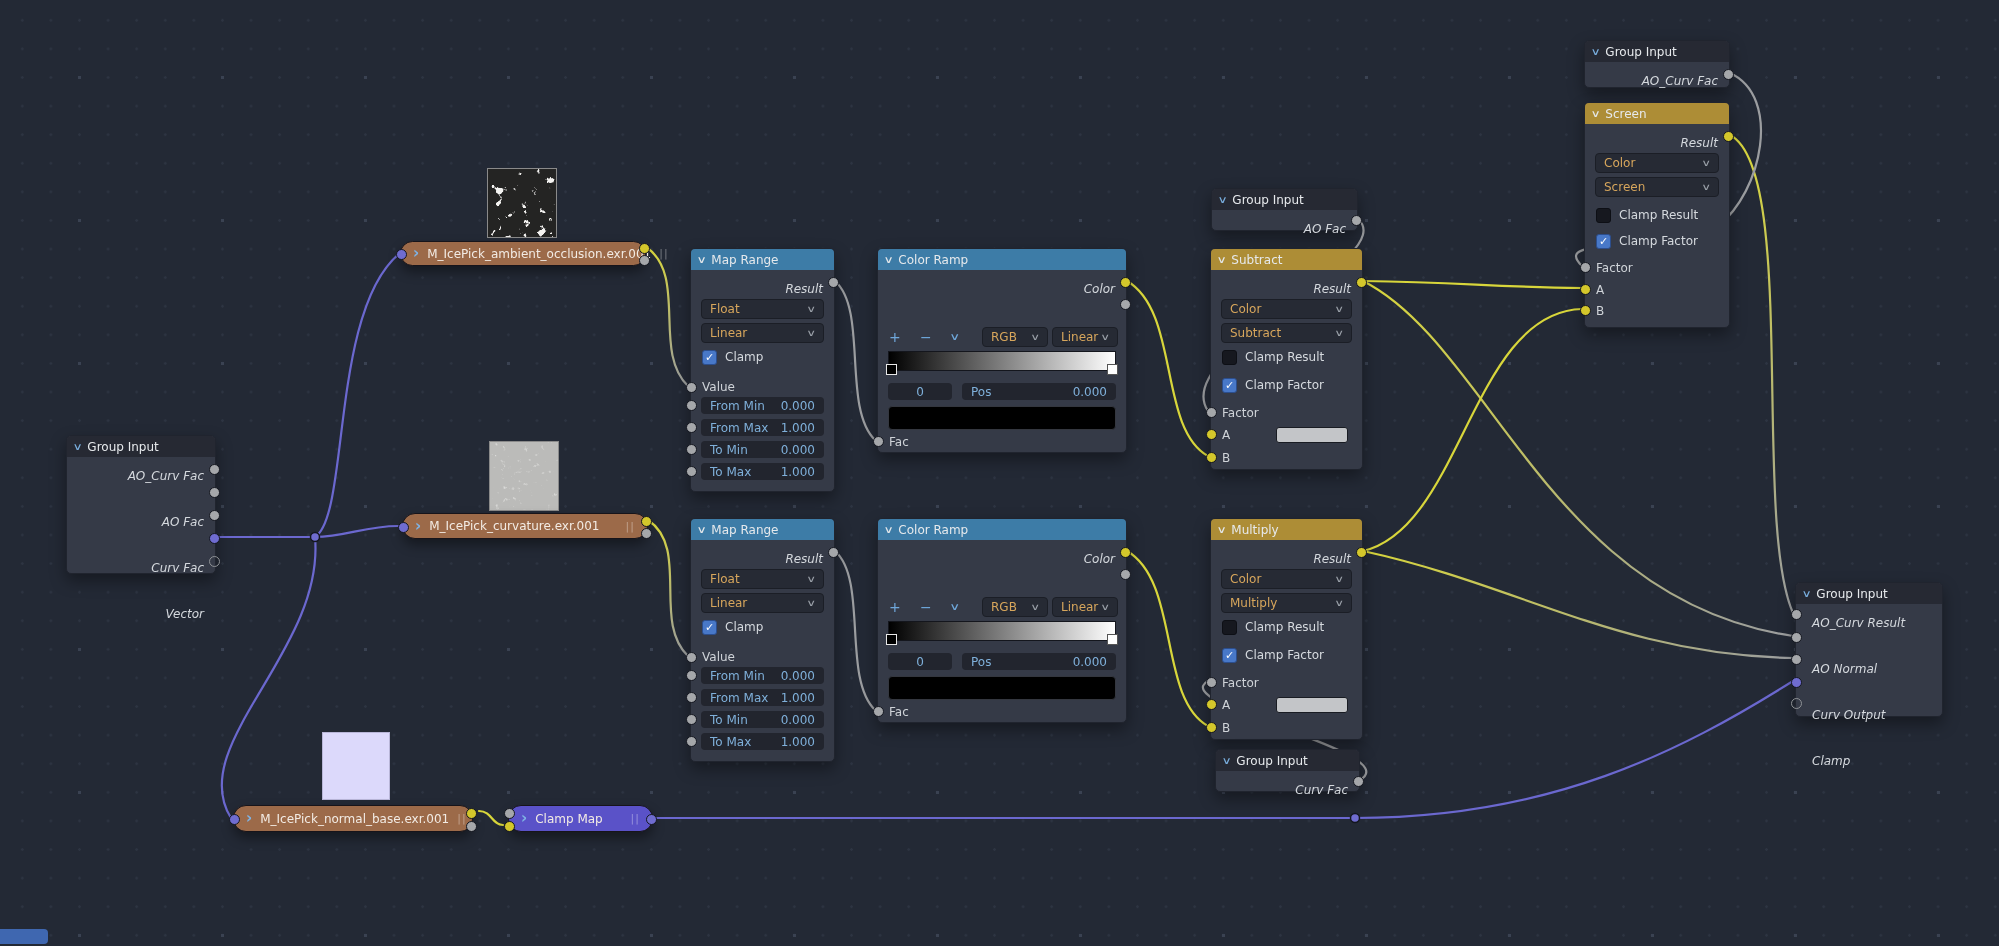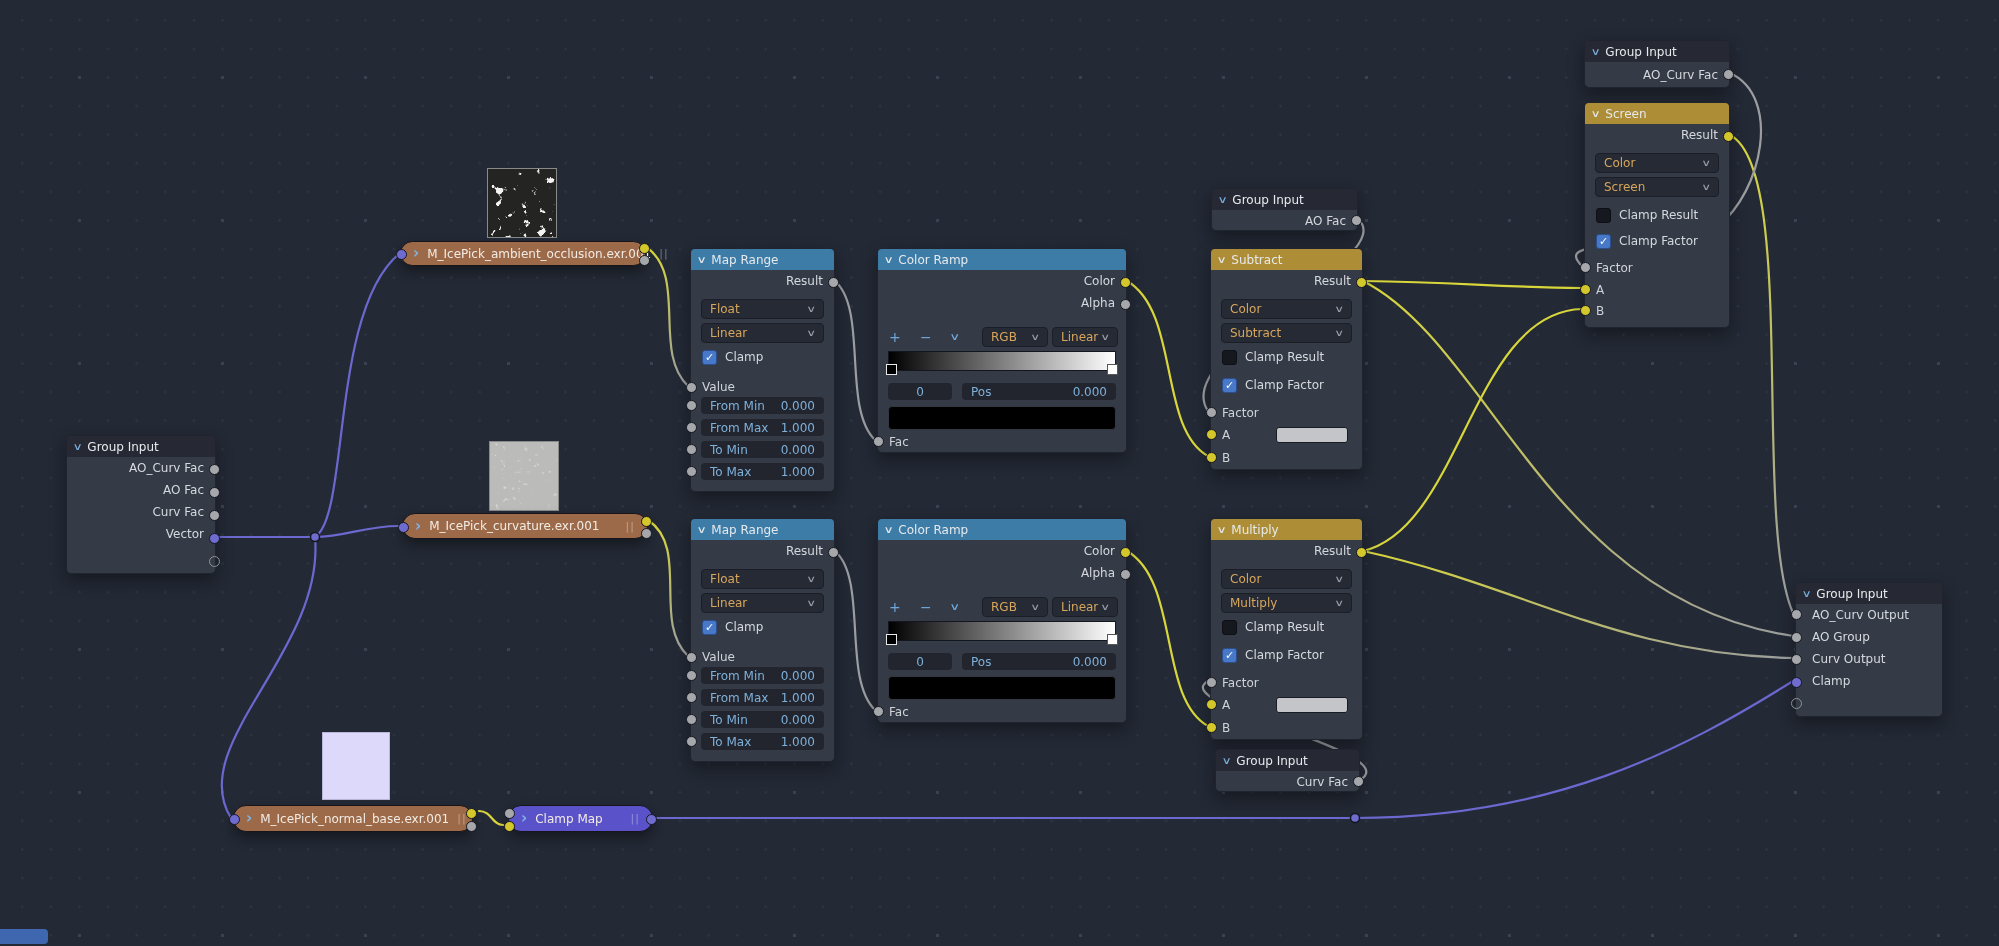--- a/index.html
+++ b/index.html
@@ -17,21 +17,21 @@
   #wires{position:absolute;left:0;top:0;z-index:1;}
   .node{position:absolute;z-index:2;background:#353a47;border:1px solid #20242e;
     border-radius:5px;box-shadow:0 7px 16px rgba(0,0,0,.38);box-sizing:border-box;}
   .hdr{height:21px;display:flex;align-items:center;gap:6px;padding:0 7px;
     border-radius:4px 4px 0 0;font-size:12px;color:#e6e9ec;white-space:nowrap;}
   .hdr-dark{background:#262933;}
   .hdr-blue{background:#3d7ca7;}
   .hdr-gold{background:#ad8d36;}
   .chev{font-size:10px;line-height:10px;color:#79aede;transform:scaleX(1.4);}
   .hdr-blue .chev,.hdr-gold .chev{color:#e3e7ea;}
-  .row{position:relative;display:flex;align-items:center;padding:0 11px;height:22px;white-space:nowrap;}
+  .row{position:relative;display:flex;align-items:flex-start;padding:12px 11px;height:22px;white-space:nowrap;font-style:italic;}
   .row.right{justify-content:flex-end;}
   .sock{position:absolute;width:11px;height:11px;border-radius:50%;z-index:4;
     border:1.5px solid #141720;box-sizing:border-box;}
   .s-gray{background:#a5a7aa;}
   .s-yellow{background:#d4c72b;}
   .s-purple{background:#6f6cd0;}
   .s-ring{background:transparent;border:1.5px solid #8f9296;}
   .dd{position:absolute;left:10px;right:10px;height:20px;background:#262a34;
     border:1px solid #1b1e26;border-radius:4px;display:flex;align-items:center;
     padding:0 8px;box-sizing:border-box;color:#d7a65c;white-space:nowrap;}
@@ -496,24 +496,24 @@
   <span class="sock s-yellow" style="left:-5px;top:181px;"></span>
   <span class="sock s-yellow" style="left:-5px;top:202px;"></span>
 </div>
 
 <div class="node" style="left:1795px;top:582px;width:148px;height:135px;">
   <div class="hdr hdr-dark">
     <span class="chev">∨</span>
     <span>Group Input</span>
   </div>
   <div class="row" style="padding-left:16px;">
-      <span>AO_Curv Output</span>
+      <span>AO_Curv Result</span>
     </div>
   <div class="row" style="padding-left:16px;">
-      <span>AO Group</span>
+      <span>AO Normal</span>
     </div>
   <div class="row" style="padding-left:16px;">
       <span>Curv Output</span>
     </div>
   <div class="row" style="padding-left:16px;">
       <span>Clamp</span>
     </div>
   <span class="sock s-gray" style="left:-5px;top:26px;"></span>
   <span class="sock s-gray" style="left:-5px;top:49px;"></span>
   <span class="sock s-gray" style="left:-5px;top:71px;"></span>

